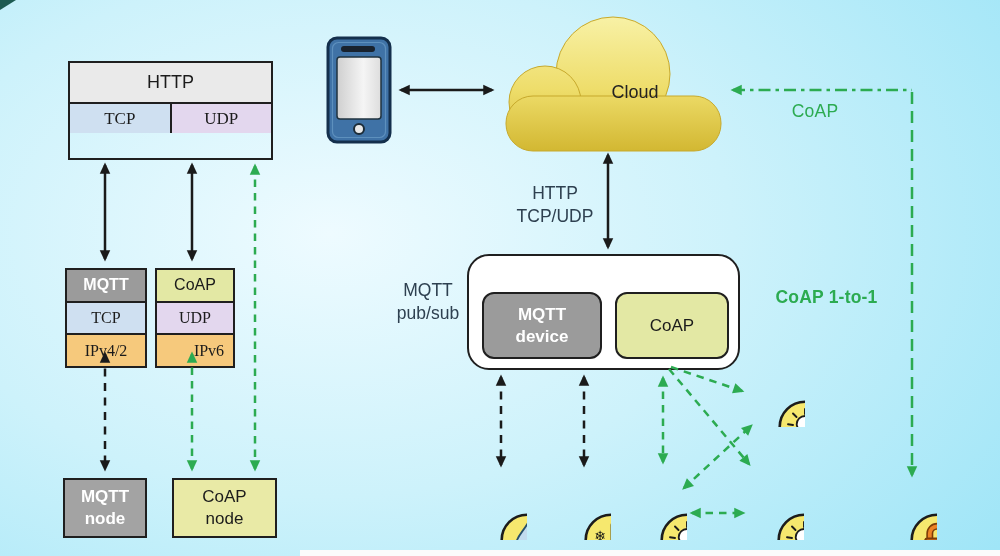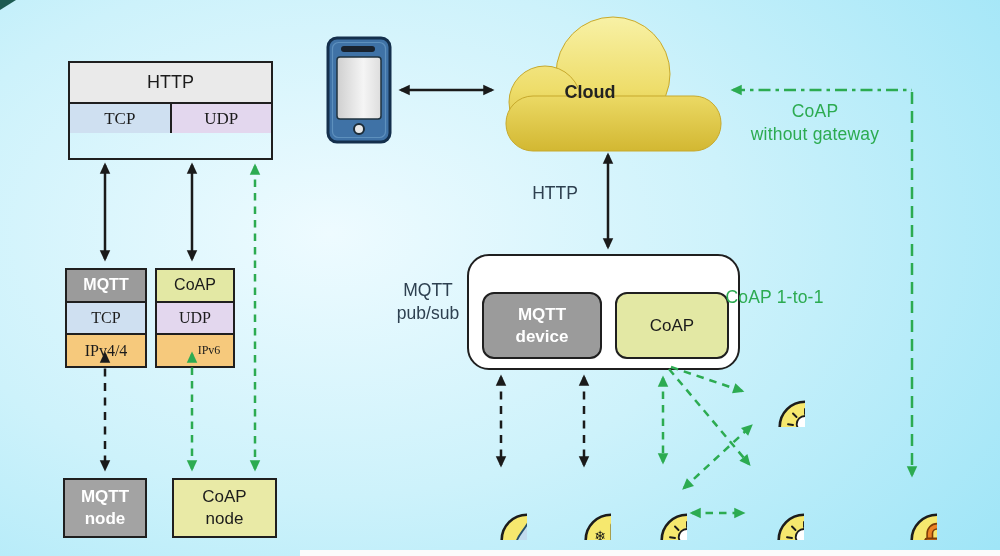--- a/index.html
+++ b/index.html
@@ -128,64 +128,64 @@
     <div class="row bg-gray" style="height:39px;font-size:18px;">HTTP</div>
     <div class="row split" style="height:29px;">
       <div class="cell bg-blue">TCP</div>
       <div class="cell bg-purple">UDP</div>
     </div>
   </div>
 
   <div class="abs stack" style="left:65px;top:268px;width:82px;height:100px;">
     <div class="row bg-mqtt" style="flex:1;font-size:16px;">MQTT</div>
     <div class="row bg-blue" style="flex:1;font-size:16px;">TCP</div>
-    <div class="row bg-orange" style="flex:1;font-size:16px;">IPv4/4</div>
+    <div class="row bg-orange" style="flex:1;font-size:16px;">IPv4/2</div>
   </div>
 
   <div class="abs stack" style="left:155px;top:268px;width:80px;height:100px;">
     <div class="row bg-coapyg" style="flex:1;font-size:16px;">CoAP</div>
     <div class="row bg-purple" style="flex:1;font-size:16px;">UDP</div>
-    <div class="row bg-orange" style="flex:1;font-size:12px;padding-left:28px;">IPv6</div>
+    <div class="row bg-orange" style="flex:1;font-size:16px;padding-left:28px;">IPv6</div>
   </div>
 
   <div class="abs node mqtt-node" style="left:63px;top:478px;width:84px;height:60px;">
     <span>MQTT</span>
     <span>node</span>
   </div>
   <div class="abs node coap-node" style="left:172px;top:478px;width:105px;height:60px;">
     <span>CoAP</span>
     <span>node</span>
   </div>
 
-  <div class="abs lbl cloud-lbl" style="left:540px;top:81px;width:100px;font-weight:bold;">Cloud</div>
+  <div class="abs lbl cloud-lbl" style="left:585px;top:81px;width:100px;">Cloud</div>
 
   <div class="abs lbl lbl-dark" style="left:505px;top:182px;width:100px;">
     <div>HTTP</div>
+    <div>TCP/UDP</div>
   </div>
 
   <div class="abs gateway">
     <div class="gw-box gw-broker">
       <span>MQTT</span>
       <span>device</span>
     </div>
     <div class="gw-box gw-coap">
       <span>CoAP</span>
     </div>
   </div>
 
   <div class="abs lbl lbl-dark" style="left:388px;top:279px;width:80px;">
     <div>MQTT</div>
     <div>pub/sub</div>
   </div>
-  <div class="abs lbl lbl-green" style="left:712px;top:286px;width:125px;">
+  <div class="abs lbl lbl-green" style="left:764px;top:286px;width:125px;font-weight:bold;">
     <div>CoAP 1-to-1</div>
   </div>
   <div class="abs lbl lbl-green" style="left:745px;top:100px;width:140px;">
     <div>CoAP</div>
-    <div>without gateway</div>
   </div>
 
   <div class="abs dev" style="left:473px;top:486px;">
     <svg width="54" height="54" viewBox="-27 -27 54 54">
         <use href="#sym-drop"></use>
       </svg>
   </div>
   <div class="abs dev" style="left:557px;top:486px;">
     <svg width="54" height="54" viewBox="-27 -27 54 54">
         <use href="#sym-thermo"></use>

